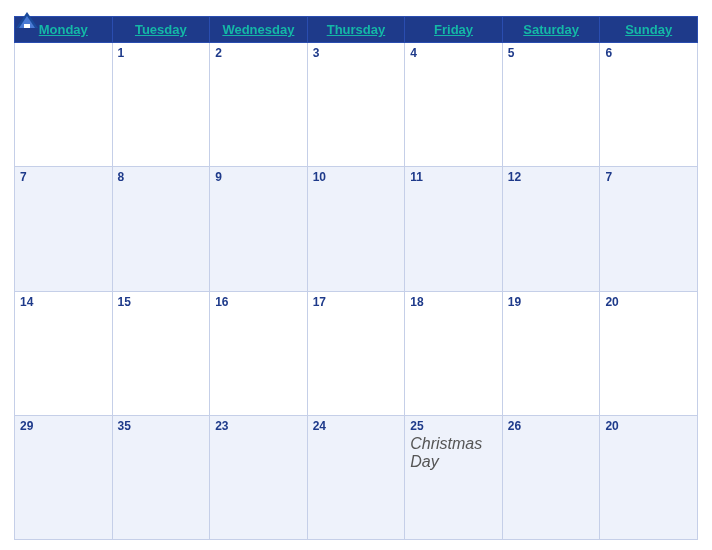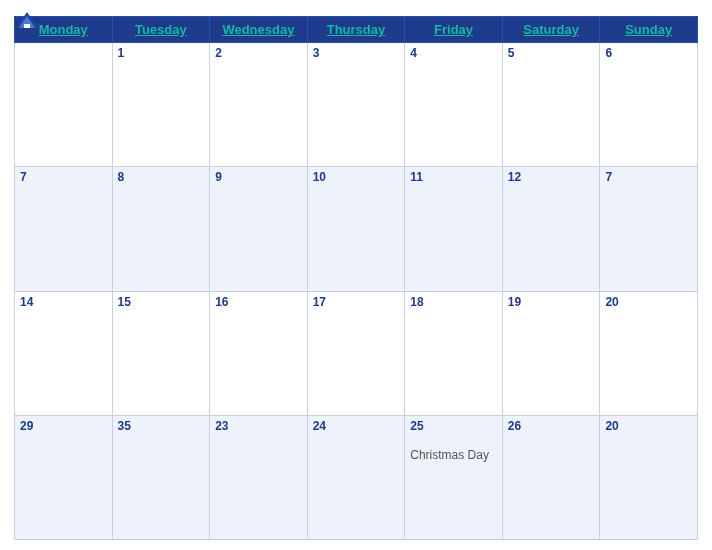--- a/index.html
+++ b/index.html
@@ -84,24 +84,25 @@
       width: calc(100% / 7);
       height: 72px;
     }
     .day-number {
       font-size: 12px;
       font-weight: bold;
       color: #1e3a8a;
       display: block;
     }
     .holiday-label {
-      font-size: 12px;
+      font-size: 16px;
       color: #555;
-      margin-top: 15px;
+      margin-top: 2px;
       display: block;
+      font-style: italic;
     }
     
     .row-even td {
       background-color: #eef2fb;
     }
     .row-odd td {
       background-color: #fff;
     }
   </style>
 </head>

